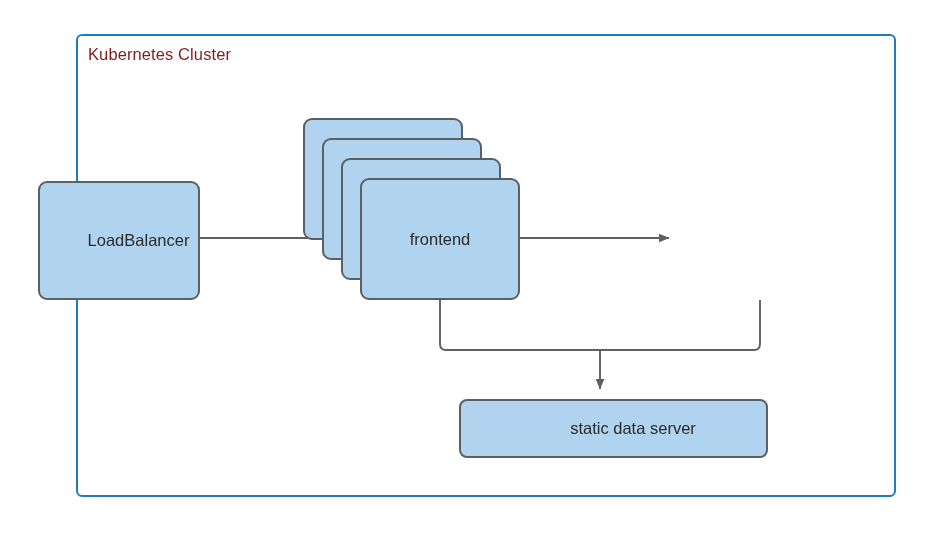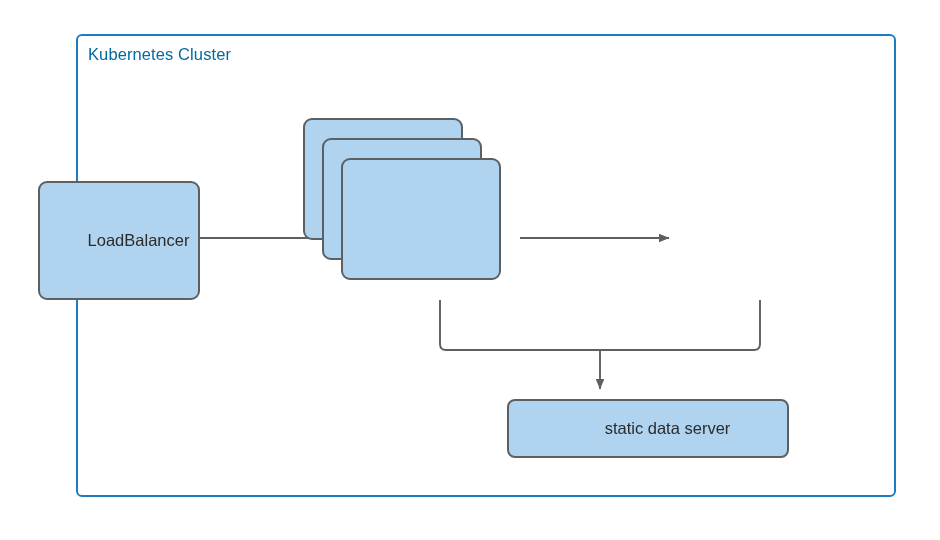--- a/index.html
+++ b/index.html
@@ -33,21 +33,21 @@
     border: 2px solid #1f7cc1;
     border-radius: 6px;
     box-sizing: border-box;
     background: transparent;
   }
   .cluster-title {
     position: absolute;
     left: 88px;
     top: 45px;
     font-size: 16.5px;
-    color: #0369a1;
+    color: #7f1d1d;
     white-space: nowrap;
     letter-spacing: 0.1px;
   }
 
   
   .node {
     position: absolute;
     box-sizing: border-box;
     background: #b0d4ef;
     border: 2.2px solid #5c6063;
@@ -94,24 +94,23 @@
     align-items: center;
     justify-content: center;
     color: #2b2b2b;
     font-size: 16.5px;
     white-space: nowrap;
   }
 
   #staticdata {
     left: 459px;
     top: 399px;
-    width: 282px;
+    width: 309px;
     height: 59px;
     border-radius: 8px;
-    margin-left: 48px;
   }
 
   .node-label {
     pointer-events: none;
   }
 </style>
 </head>
 <body>
 
 <div id="canvas">
@@ -138,20 +137,23 @@
   <div class="cluster-title">Kubernetes Cluster</div>
 
   <div class="node" id="loadbalancer">
     <span class="node-label">LoadBalancer</span>
   </div>
 
   <div class="stack" id="frontend-stack">
     <div class="layer l0"></div>
     <div class="layer l1"></div>
     <div class="layer l2"></div>
+    <div class="layer l3">
+      <span class="node-label">frontend</span>
+    </div>
   </div>
 
 
   <div class="node" id="staticdata">
     <span class="node-label">static data server</span>
   </div>
 
 </div>
 
 </body></html>

